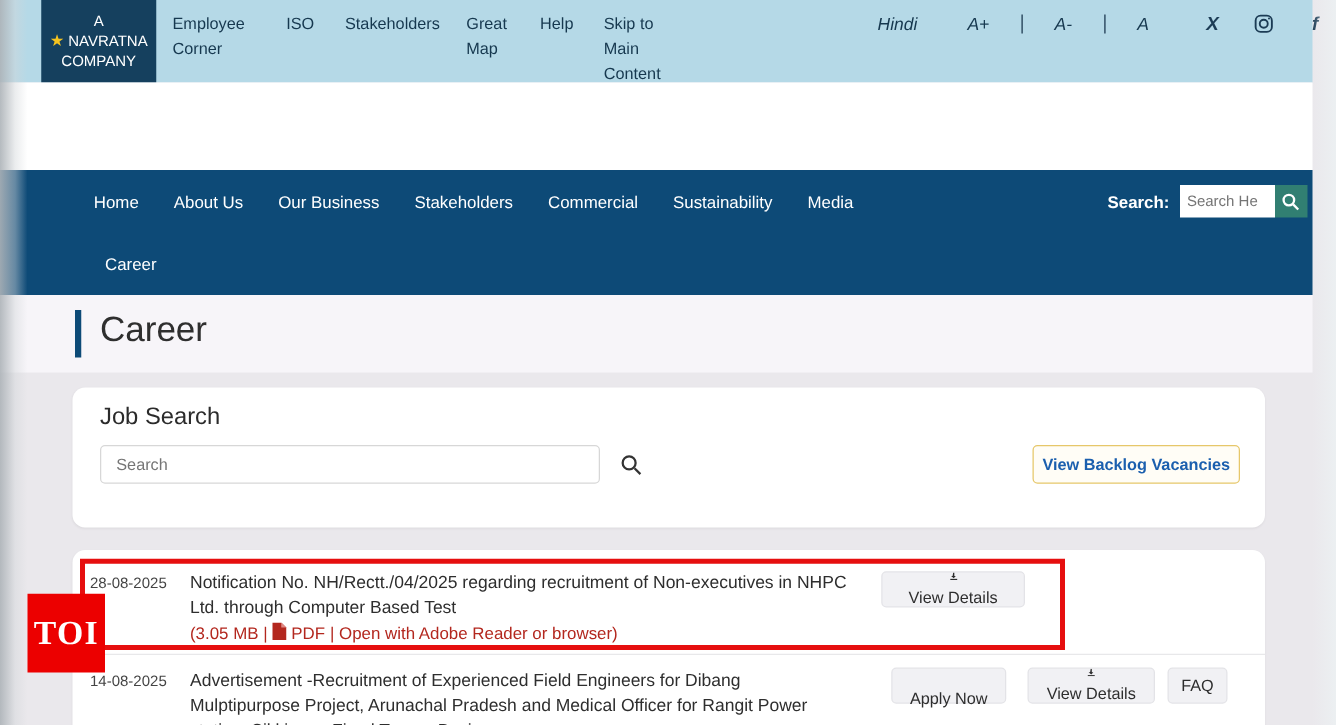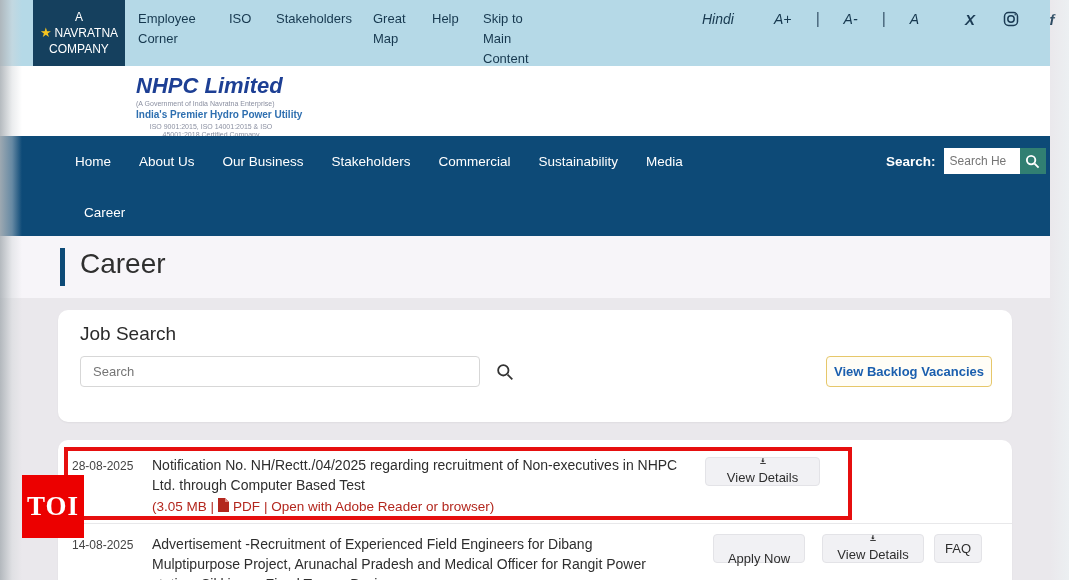--- a/index.html
+++ b/index.html
@@ -140,28 +140,20 @@
               <rect x="0.5" y="1" width="17" height="12" rx="3.5" fill="#1c3c55"></rect>
               <path d="M7 4.5 L11.5 7 L7 9.5 Z" fill="#b5d9e7"></path>
             </svg>
         </span>
         <span class="soc-box">b</span>
       </span>
     </div>
   </div>
 
   <div class="logoband">
-    <div class="org">
-      <div class="name">NHPC Limited</div>
-      <div class="sub">(A Government of India Navratna Enterprise)</div>
-      <div class="tag">India's Premier Hydro Power Utility</div>
-      <div class="iso">
-        <span>ISO 9001:2015, ISO 14001:2015 &amp; ISO</span><br><span>45001:2018 Certified Company</span>
-      </div>
-    </div>
     <div class="badge50">
         <span>50</span>
       </div>
     <div class="gptw">
       <div>Great</div>
         <div>Place</div>
       <div>To</div>
         <div>Work.</div>
       <div class="cert">Certified</div>
     </div>

